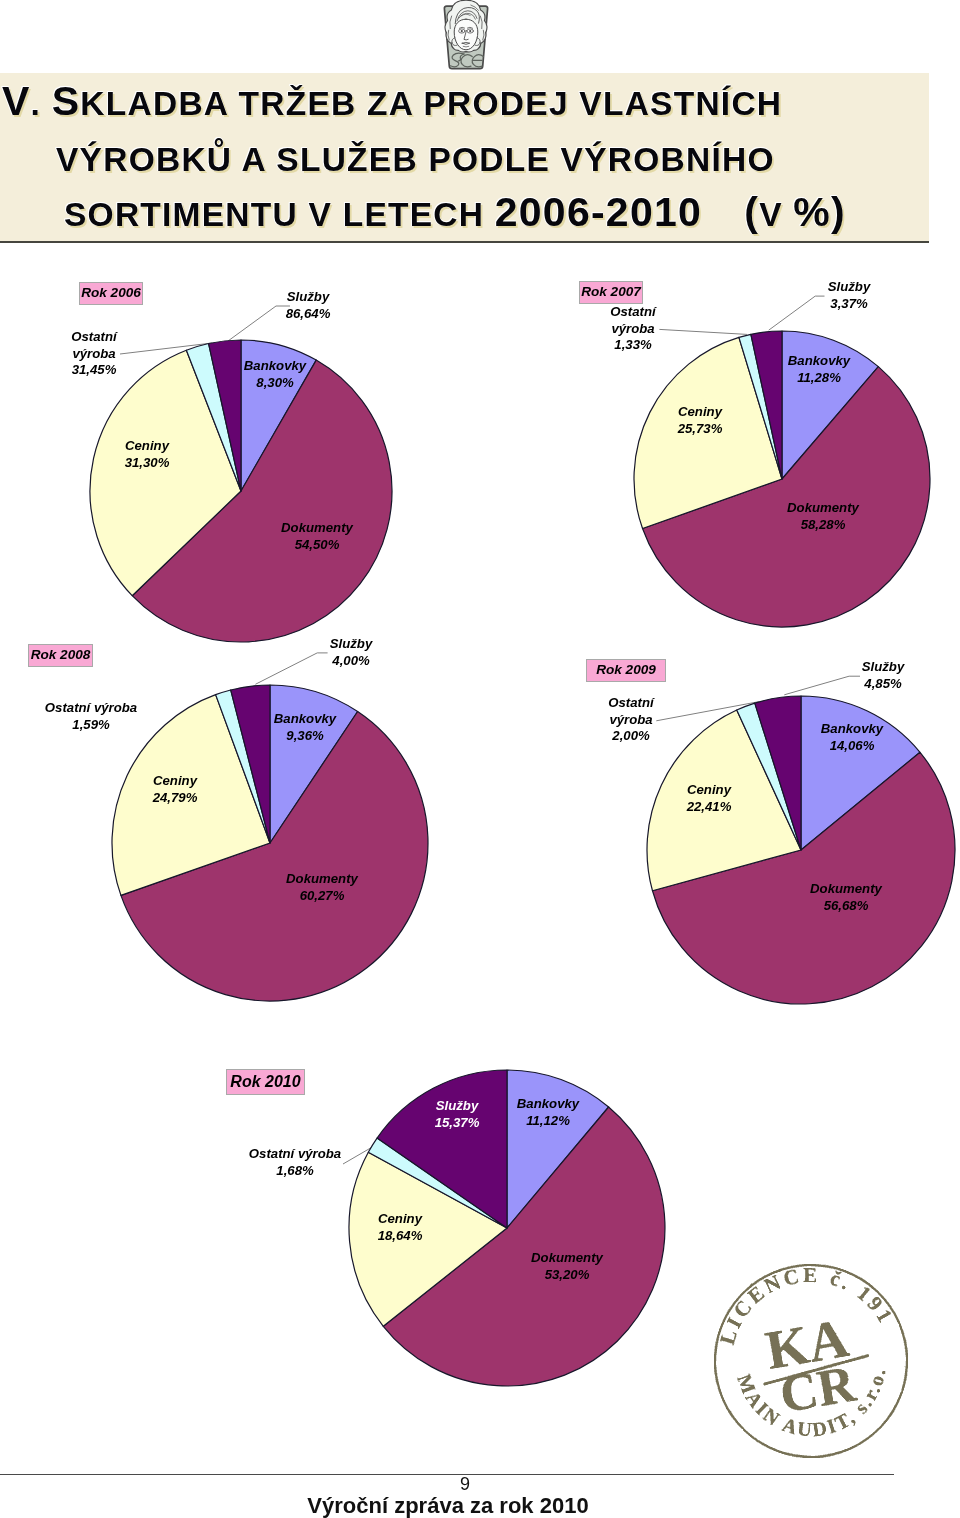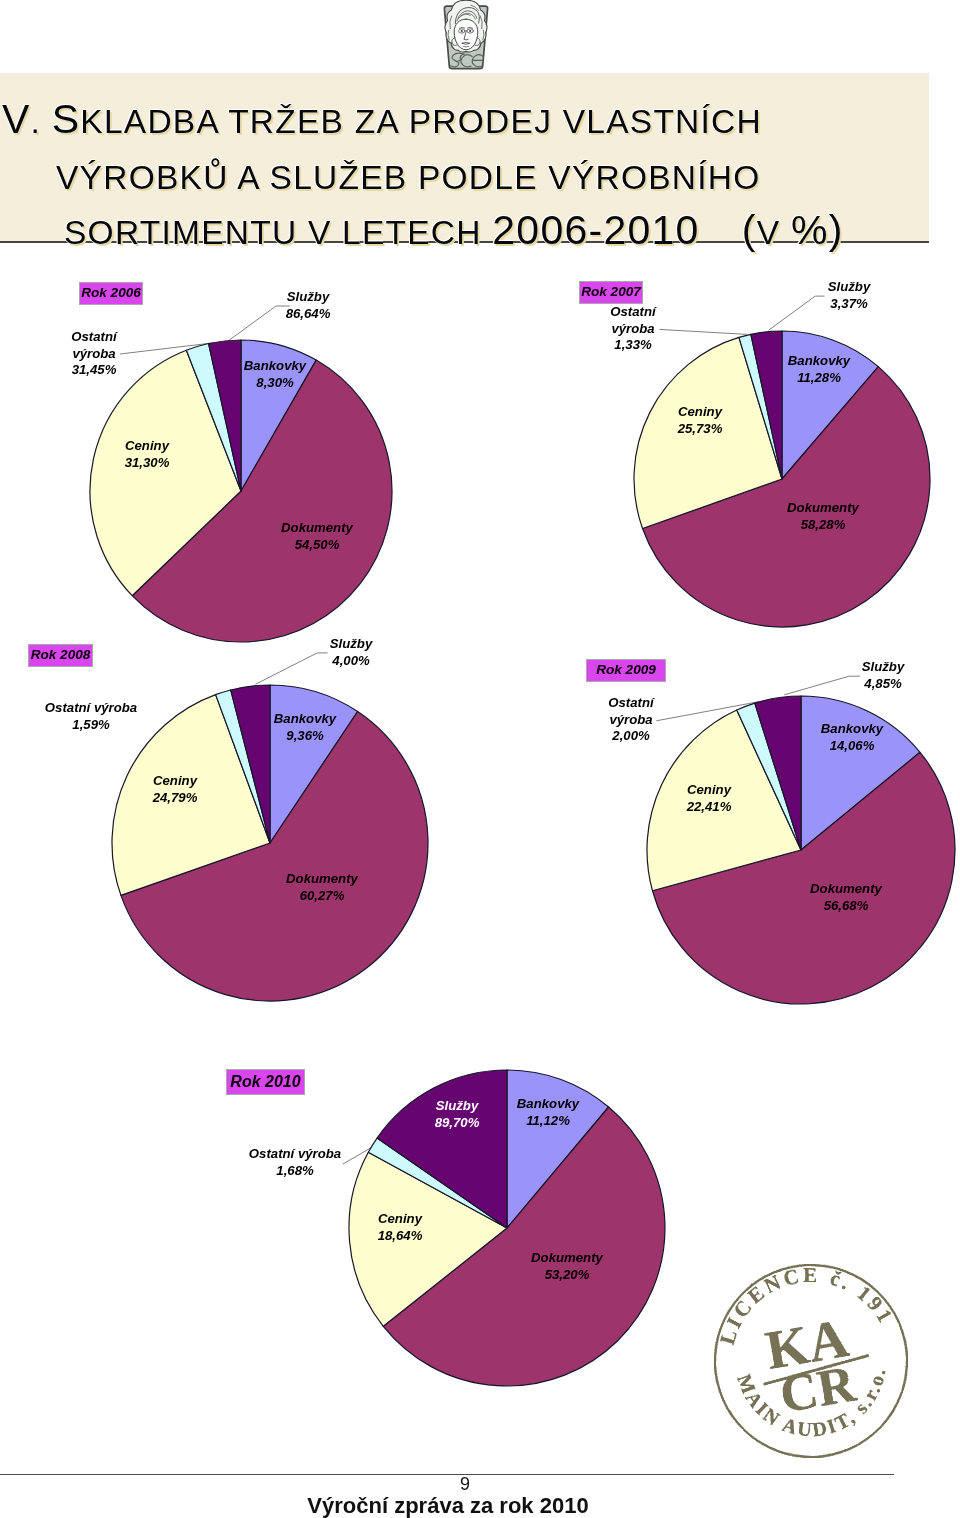--- a/index.html
+++ b/index.html
@@ -7,32 +7,32 @@
   body{width:960px;height:1518px;background:#fff;
        font-family:"Liberation Sans",sans-serif;position:relative;overflow:hidden;}
   .page{position:absolute;left:0;top:0;width:960px;height:1518px;}
 
   
   #logo{position:absolute;left:437px;top:-1px;width:58px;height:72px;}
   #title-band{position:absolute;left:0px;top:73px;width:929px;height:168px;
               background:#f4eeda;}
   #title-rule{position:absolute;left:0px;top:241px;width:929px;height:2px;
               background:#46463e;}
-  .tline{position:absolute;white-space:pre;font-weight:normal;color:#07070c;will-change:transform;
+  .tline{position:absolute;white-space:pre;font-weight:bold;color:#07070c;will-change:transform;
          letter-spacing:1.25px;
-         text-shadow:-1px -1px 0 #ffffff, -1px 0 0 #ffffff, 0 -1px 0 #ffffff, 1.8px 1.8px 0 #e3d9a6;margin-top:18px;}
+         text-shadow:-1px -1px 0 #ffffff, -1px 0 0 #ffffff, 0 -1px 0 #ffffff, 1.8px 1.8px 0 #e3d9a6;}
   .big{font-size:41px;}
   .sm{font-size:33.5px;}
   #tl1{left:2px;top:78px;}
   #tl2{left:56px;top:141px;}
   #tl3{left:64px;top:189px;}
 
   
   .chart{position:absolute;left:0;top:0;width:960px;height:1518px;}
-  .yearbox{position:absolute;border:1px solid #a9a9a9;background:#d946ef;
+  .yearbox{position:absolute;border:1px solid #a9a9a9;background:#f9a8d4;
            font-style:italic;font-weight:bold;font-size:13.6px;color:#000;will-change:transform;
            text-align:center;box-sizing:border-box;white-space:nowrap;}
   .lab{position:absolute;font-style:italic;font-weight:bold;font-size:13.2px;will-change:transform;
        color:#000;line-height:16.6px;white-space:nowrap;text-align:center;}
   svg{display:block;overflow:visible;}
 
   
   #foot-rule{position:absolute;left:0px;top:1474px;width:894px;height:1.4px;background:#4a4a4a;}
   #pagenum{position:absolute;left:0;top:1475px;width:930px;text-align:center;
            font-size:18px;color:#111;line-height:19px;will-change:transform;}
@@ -261,21 +261,21 @@
         <div class="lab" style="left: 325px; top: 1211.2px; width: 150px;">
           <div>Ceniny</div>
           <div>18,64%</div>
         </div>
         <div class="lab" style="left: 219.8px; top: 1146.1px; width: 150px;">
           <div>Ostatní výroba</div>
           <div>1,68%</div>
         </div>
         <div class="lab" style="left: 381.9px; top: 1097.8px; width: 150px; color: rgb(255, 255, 255);">
           <div>Služby</div>
-          <div>89,70%</div>
+          <div>15,37%</div>
         </div>
       </div>
     </div>
 
 <div id="stamp">
 <svg viewBox="0 0 200 200" width="200" height="200">
  <defs>
   <path id="arcTop" d="M21 100 A79 79 0 0 1 179 100" fill="none"></path>
   <path id="arcBot" d="M25 100 A75 75 0 0 0 175 100" fill="none"></path>
   <filter id="inkrough" x="-10%" y="-10%" width="120%" height="120%">

